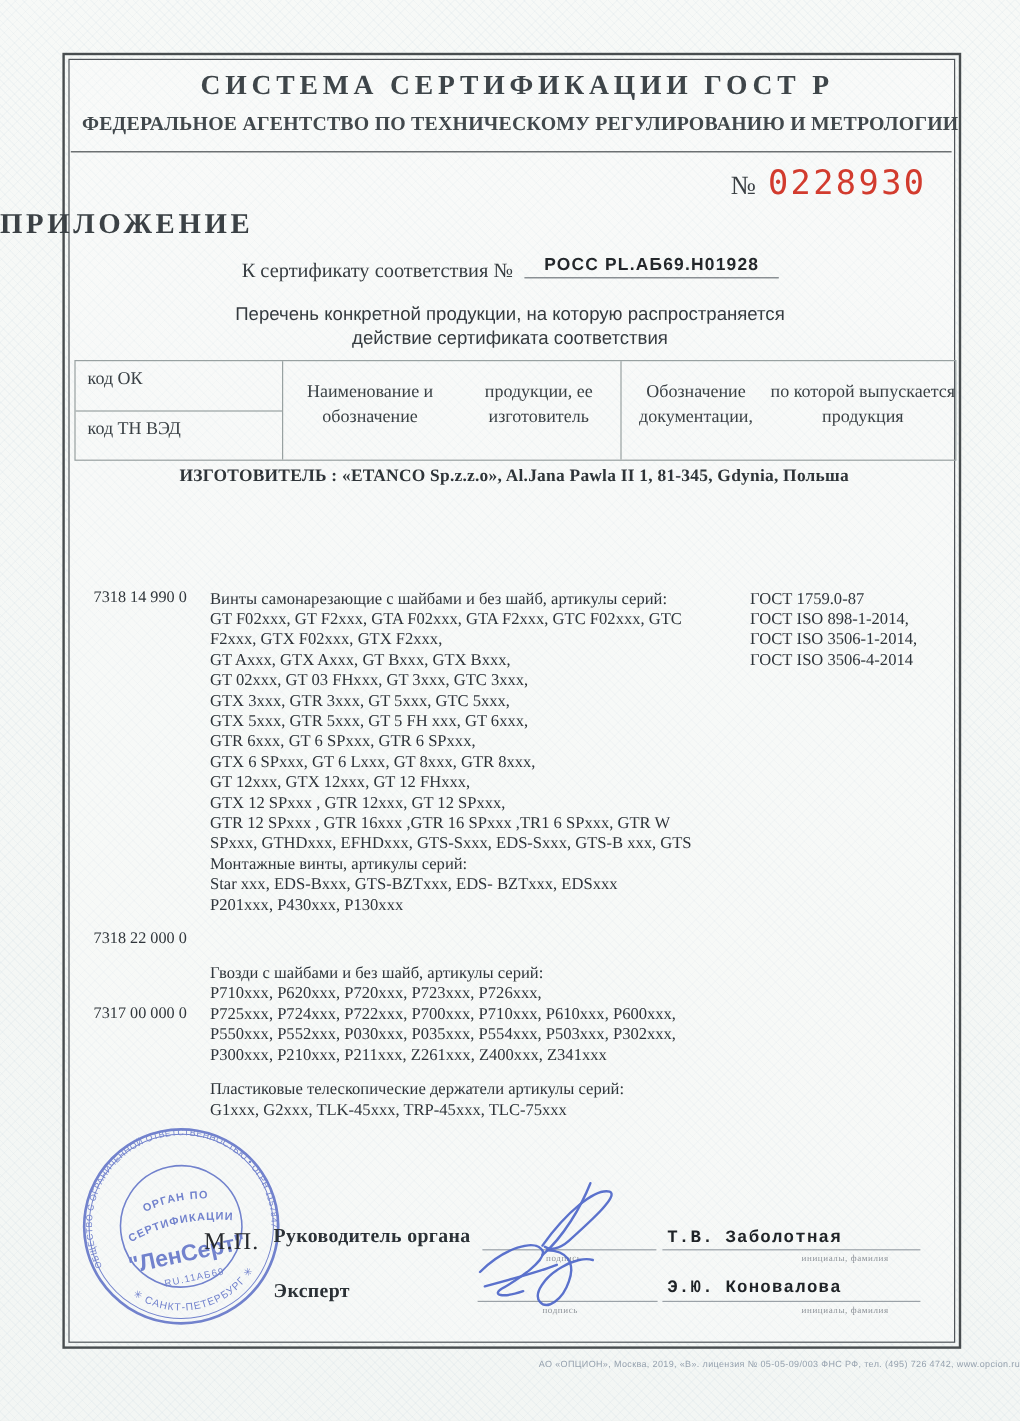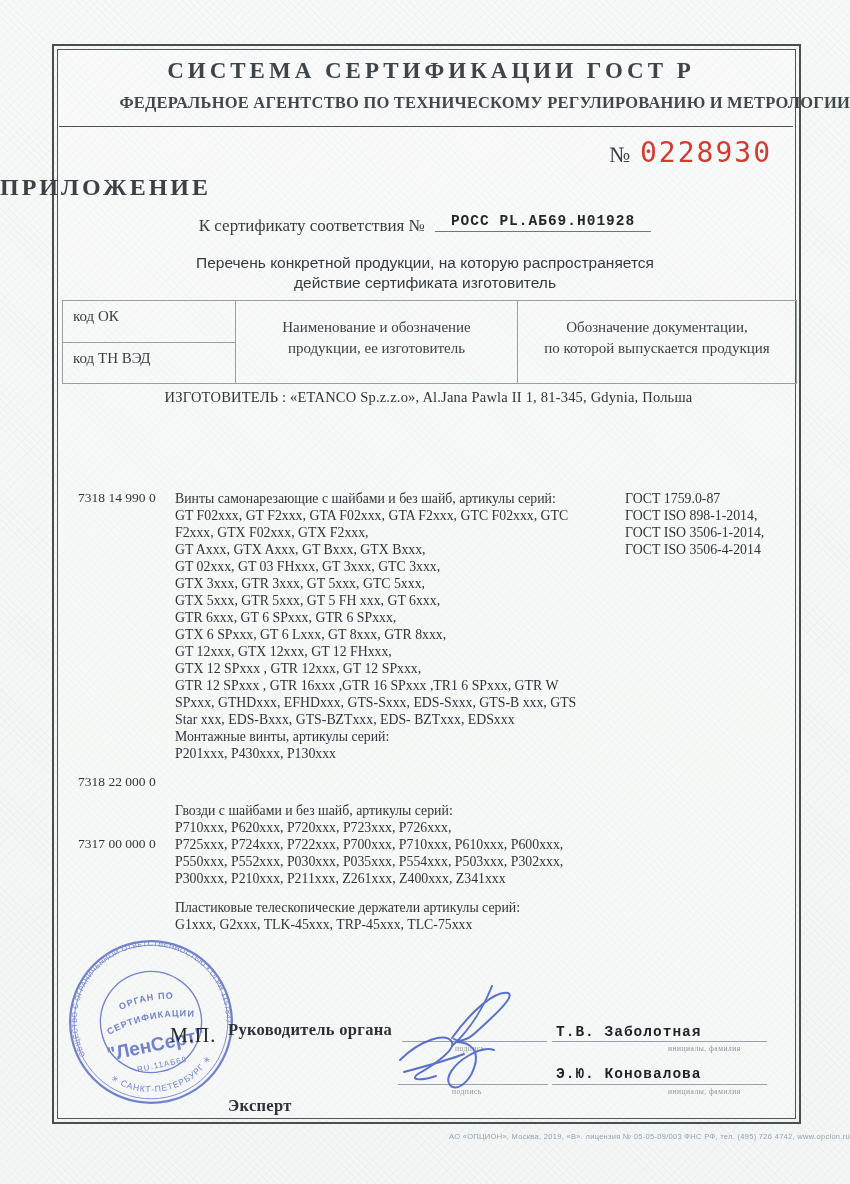--- a/index.html
+++ b/index.html
@@ -23,21 +23,21 @@
   .frame-inner{
     position:absolute;inset:3px;border:1px solid #50555a;
     background:rgba(252,253,252,.35);
   }
   
   .mast1{
     position:absolute;left:0;right:0;top:58px;text-align:center;
     font-weight:bold;font-size:23px;letter-spacing:4px;color:#3e4549;padding-left:12px;
   }
   .mast2{
-    position:absolute;left:0;right:0;top:93px;text-align:right;
+    position:absolute;left:0;right:0;top:93px;text-align:center;
     font-weight:bold;font-size:16.5px;letter-spacing:0.2px;color:#41484c;margin-left:17px;
   }
   .mast-rule{
     position:absolute;left:59px;right:57px;top:126px;height:0;
     border-top:1.6px solid #4a4f52;
   }
   
   .blank-no{position:absolute;top:136px;right:78px;white-space:nowrap;}
   .blank-no .nosign{font-size:22px;color:#3a3f43;margin-right:10px;}
   .blank-no .digits{
@@ -47,61 +47,61 @@
   .doc-title{
     position:absolute;left:0;right:0;top:174px;text-align:left;
     font-weight:bold;font-size:24px;letter-spacing:3px;color:#3b4145;
   }
   .cert-line{
     position:absolute;left:0;right:0;top:216px;text-align:center;white-space:nowrap;
     font-size:17px;color:#363c40;
   }
   .cert-line .cert-no{
     display:inline-block;transform:translateY(-6px);
-    font-family:Liberation Mono, monospace;font-size:14.5px;font-weight:bold;
+    font-family:Liberation Sans, sans-serif;font-size:14.5px;font-weight:bold;
     letter-spacing:1px;color:#23272b;
     border-bottom:1px solid #6f767b;padding:0 16px 2px 16px;margin-left:10px;
   }
   .subtitle{
     position:absolute;left:0;right:0;top:253px;text-align:center;
     font-family:"Liberation Sans", sans-serif;font-weight:normal;
     font-size:15.5px;line-height:20px;color:#343a3f;
   }
   
   .spec-table{
     position:absolute;left:62px;top:300px;width:733px;height:82px;
     display:grid;grid-template-columns:173px 282px 278px;
     border:1px solid #98a1a1;
   }
   .spec-table .c1{border-right:1px solid #98a1a1;display:grid;grid-template-rows:1fr 1fr;}
   .spec-table .c1 > div{padding:7px 0 0 10px;font-size:15px;color:#3a4145;}
   .spec-table .c1 > div + div{border-top:1px solid #98a1a1;}
   .spec-table .c2{border-right:1px solid #98a1a1;}
   .spec-table .c2,.spec-table .c3{
-    display:flex;flex-direction:column;justify-content:center;align-items:center;
+    display:flex;flex-direction:row;justify-content:center;align-items:center;
     text-align:center;font-size:15px;line-height:21px;color:#3a4145;padding-bottom:8px;
   }
   .manufacturer{
     position:absolute;left:62px;width:733px;top:389px;text-align:center;
-    font-weight:normal;font-size:14.5px;color:#2e3438;letter-spacing:.2px;
+    font-weight:bold;font-size:14.5px;color:#2e3438;letter-spacing:.2px;
   }
   
   .product-list{position:absolute;left:78px;top:453px;width:718px;margin-top:37px;}
   .pblock{display:grid;grid-template-columns:97px 450px 171px;margin-bottom:12px;}
   .pcode{font-size:13.5px;color:#30363b;white-space:nowrap;}
   .pline,.pdoc{font-size:13.8px;line-height:17px;color:#2e343a;white-space:nowrap;}
   
   .stamp{position:absolute;left:55px;top:926px;width:192px;height:192px;opacity:.85;}
   .mp-mark{
     position:absolute;left:170px;top:1024px;font-size:20px;letter-spacing:1px;color:#26292c;
   }
   
   .sign-label{position:absolute;left:228px;font-weight:bold;font-size:16.5px;color:#2b3136;letter-spacing:.3px;}
   .sign-label.head{top:1020px;}
-  .sign-label.expert{top:1096px;}
+  .sign-label.expert{top:1066px;}
   .sig-line{position:absolute;height:0;border-top:1px solid #9aa1a7;}
   .sig-line.s1{left:402px;top:1041px;width:145px;}
   .sig-line.s2{left:398px;top:1084px;width:150px;}
   .line-caption{
     position:absolute;font-size:7.5px;color:#8d9298;letter-spacing:.5px;
     font-family:"Liberation Serif", serif;
   }
   .cap-sig1{left:455px;top:1044px;}
   .cap-sig2{left:452px;top:1087px;}
   .name-line{position:absolute;left:552px;width:215px;height:0;border-top:1px solid #9aa1a7;}
@@ -142,21 +142,21 @@
   </div>
 
   <div class="doc-title">ПРИЛОЖЕНИЕ</div>
 
   <div class="cert-line">
     <span>К сертификату соответствия №</span><span class="cert-no">РОСС PL.АБ69.Н01928</span>
   </div>
 
   <div class="subtitle">
     <div>Перечень конкретной продукции,  на которую распространяется</div>
-    <div>действие сертификата изготовитель</div>
+    <div>действие сертификата соответствия</div>
   </div>
 
   <div class="spec-table">
     <div class="c1">
       <div>код ОК</div>
       <div>код ТН ВЭД</div>
     </div>
     <div class="c2">
       <div>Наименование и обозначение</div>
       <div>продукции, ее изготовитель</div>
@@ -179,22 +179,22 @@
           <div class="pline">GT Axxx, GTX Axxx, GT Bxxx, GTX Bxxx,</div>
           <div class="pline">GT 02xxx, GT 03 FHxxx, GT 3xxx, GTC 3xxx,</div>
           <div class="pline">GTX 3xxx, GTR 3xxx, GT 5xxx, GTC 5xxx,</div>
           <div class="pline">GTX 5xxx, GTR 5xxx, GT 5 FH xxx, GT 6xxx,</div>
           <div class="pline">GTR  6xxx, GT 6 SPxxx, GTR 6 SPxxx,</div>
           <div class="pline">GTX 6 SPxxx, GT 6 Lxxx, GT 8xxx,  GTR  8xxx,</div>
           <div class="pline">GT 12xxx, GTX 12xxx, GT 12  FHxxx,</div>
           <div class="pline">GTX 12 SPxxx , GTR 12xxx, GT 12 SPxxx,</div>
           <div class="pline">GTR 12 SPxxx , GTR 16xxx ,GTR 16 SPxxx ,TR1 6 SPxxx, GTR W</div>
           <div class="pline">SPxxx, GTHDxxx, EFHDxxx, GTS-Sxxx, EDS-Sxxx, GTS-B xxx, GTS</div>
+          <div class="pline">Монтажные винты, артикулы серий:</div>
           <div class="pline">Star xxx, EDS-Bxxx, GTS-BZTxxx, EDS- BZTxxx, EDSxxx</div>
-          <div class="pline">Монтажные винты, артикулы серий:</div>
           <div class="pline">P201xxx, P430xxx, P130xxx</div>
         </div>
         <div>
           <div class="pdoc">ГОСТ 1759.0-87</div>
           <div class="pdoc">ГОСТ ISO 898-1-2014,</div>
           <div class="pdoc">ГОСТ ISO 3506-1-2014,</div>
           <div class="pdoc">ГОСТ ISO 3506-4-2014</div>
         </div>
       </div>
       <div class="pblock">

